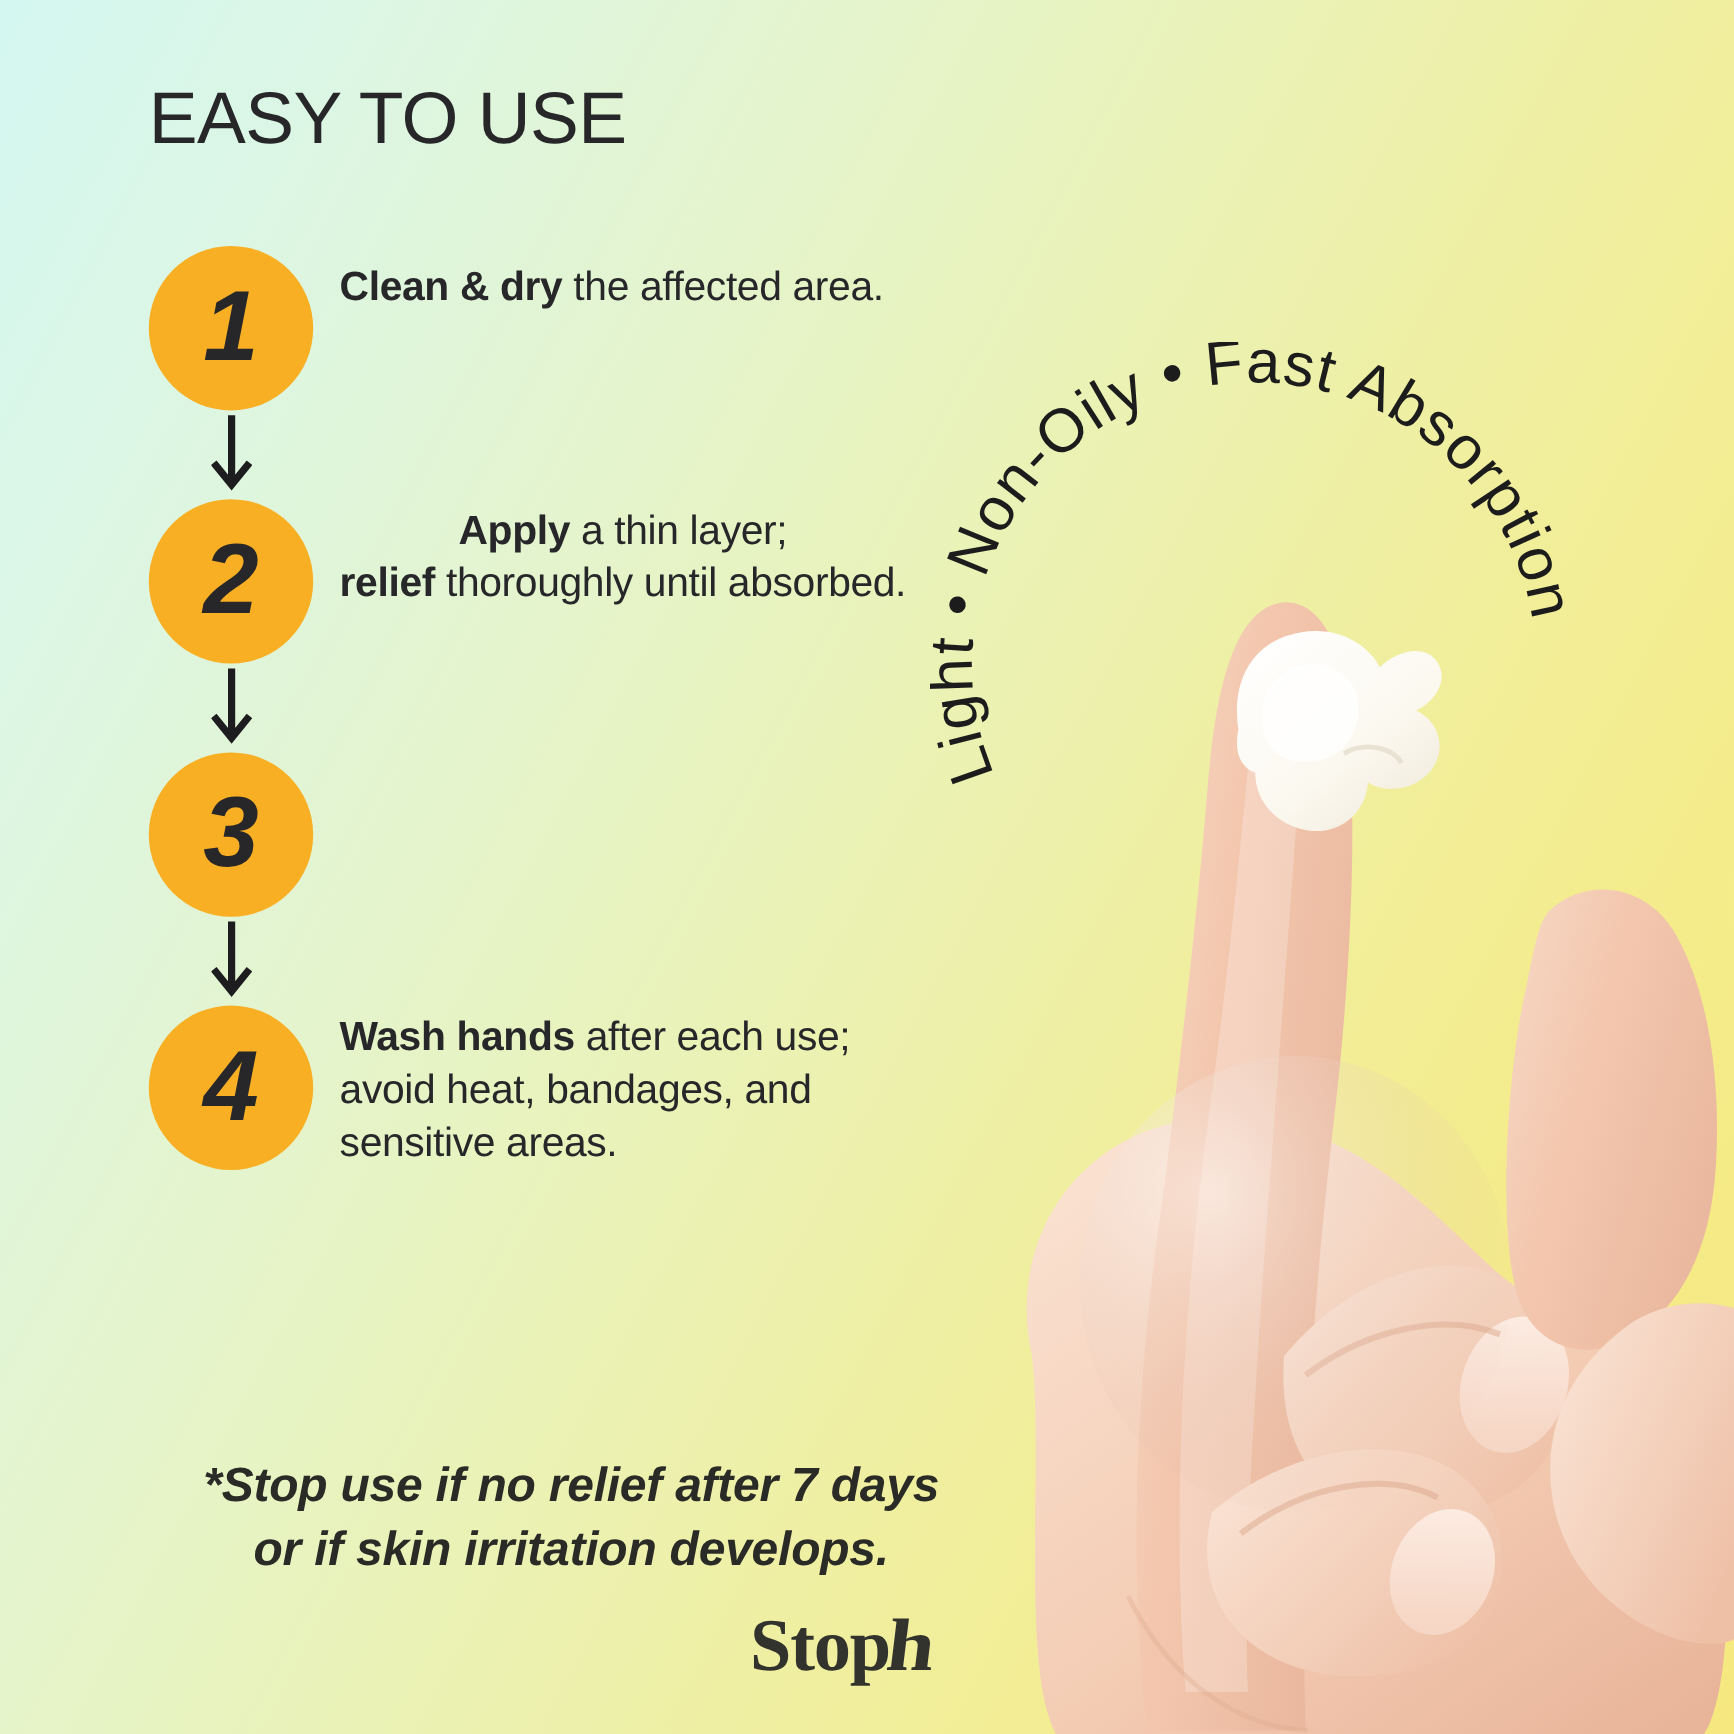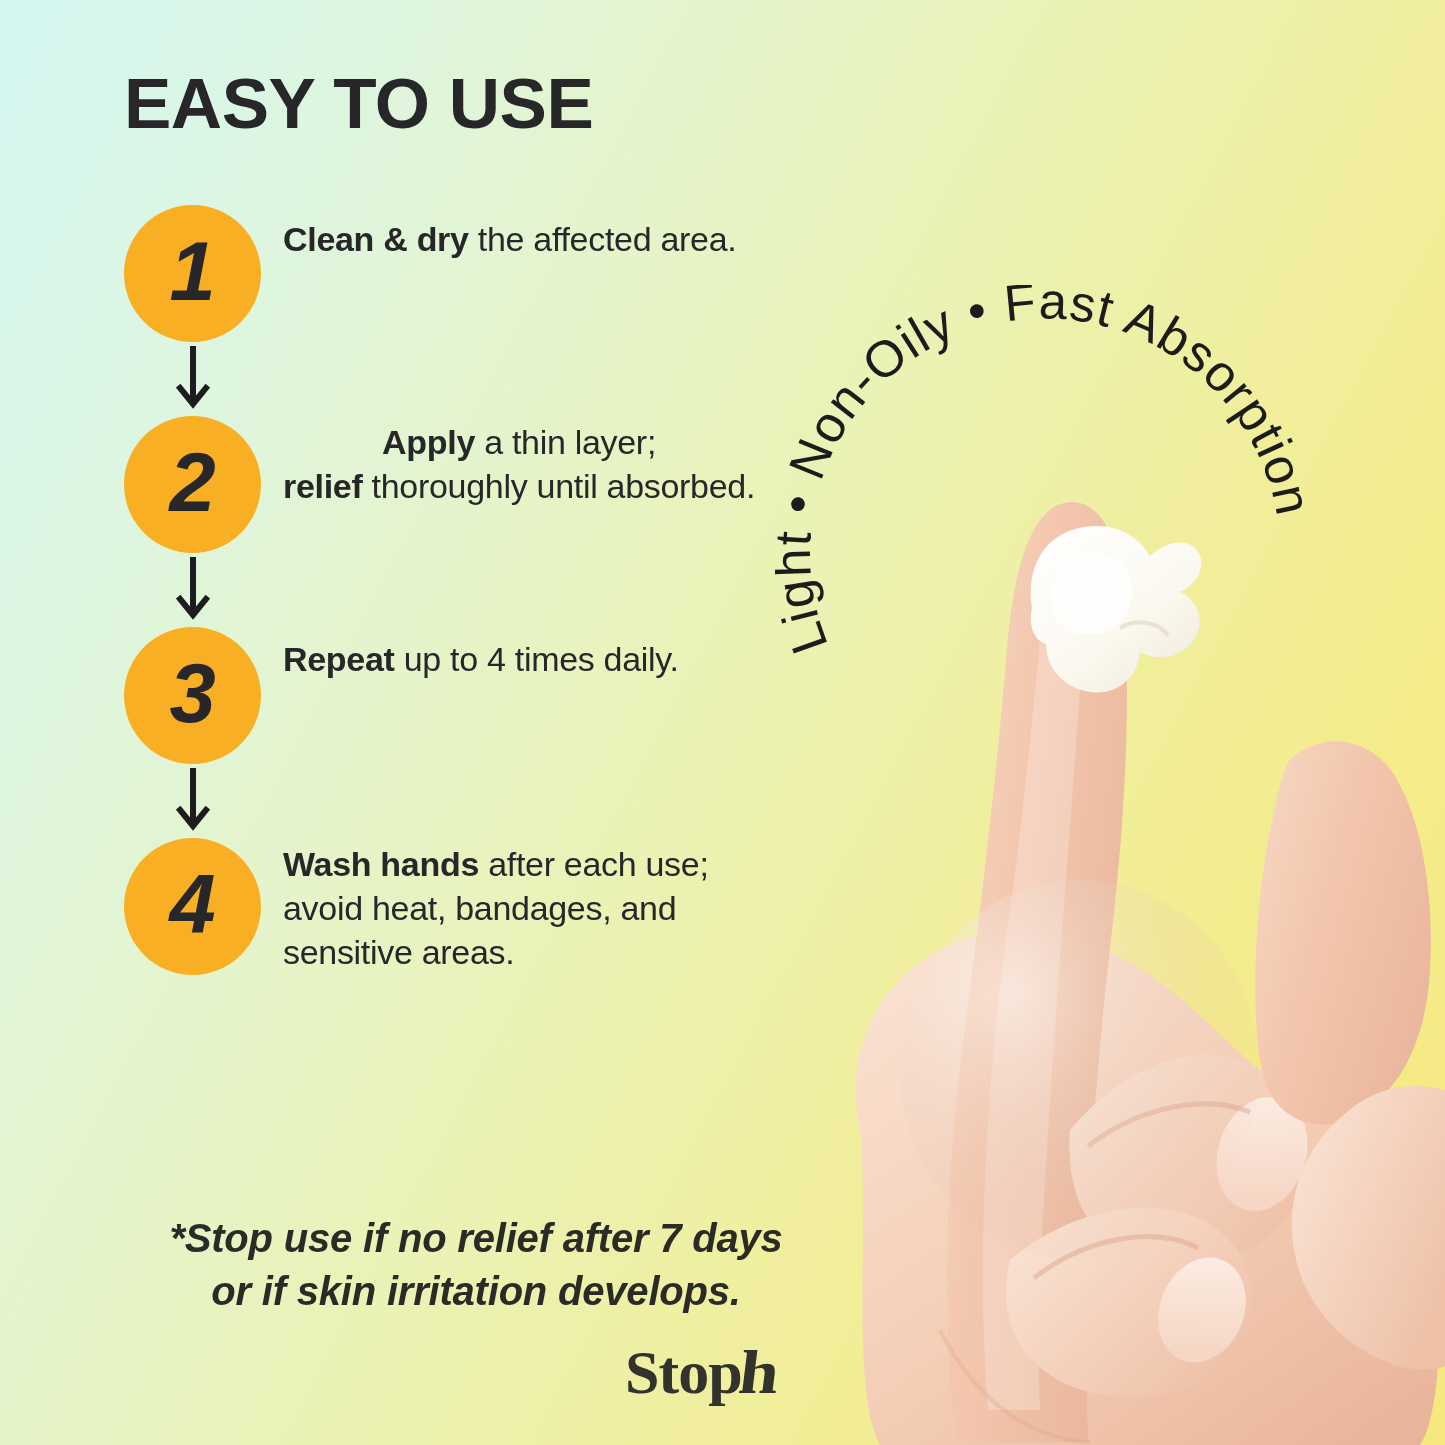--- a/index.html
+++ b/index.html
@@ -24,22 +24,22 @@
         #f0efa0 64%,
         #f4ec8c 80%,
         #f6e87f 100%);
   }
 
   
   .page-title {
     position: absolute;
     left: 124px;
     top: 68px;
-    font-size: 71px;
-    font-weight: bold;
+    font-size: 61px;
+    font-weight: normal;
     letter-spacing: -0.5px;
     color: #27272a;
     line-height: 1;
     white-space: nowrap;
   }
 
   
   .steps {
     position: absolute;
     left: 124px;
@@ -285,23 +285,20 @@
     <div class="arrow">
       <svg width="34" height="66" viewBox="0 0 34 66" aria-hidden="true">
         <path d="M17 2 L17 56 M4 42 L17 58 L30 42" fill="none" stroke="#1d1d1f" stroke-width="6" stroke-linecap="square" stroke-linejoin="miter"></path>
       </svg>
     </div>
 
     <div class="step s3">
       <div class="badge">
         <span class="badge-inner">3</span>
       </div>
-      <div class="step-text">
-        <b>Repeat</b><span> up to 4 times daily.</span>
-      </div>
     </div>
 
     <div class="arrow">
       <svg width="34" height="66" viewBox="0 0 34 66" aria-hidden="true">
         <path d="M17 2 L17 56 M4 42 L17 58 L30 42" fill="none" stroke="#1d1d1f" stroke-width="6" stroke-linecap="square" stroke-linejoin="miter"></path>
       </svg>
     </div>
 
     <div class="step s4">
       <div class="badge">

